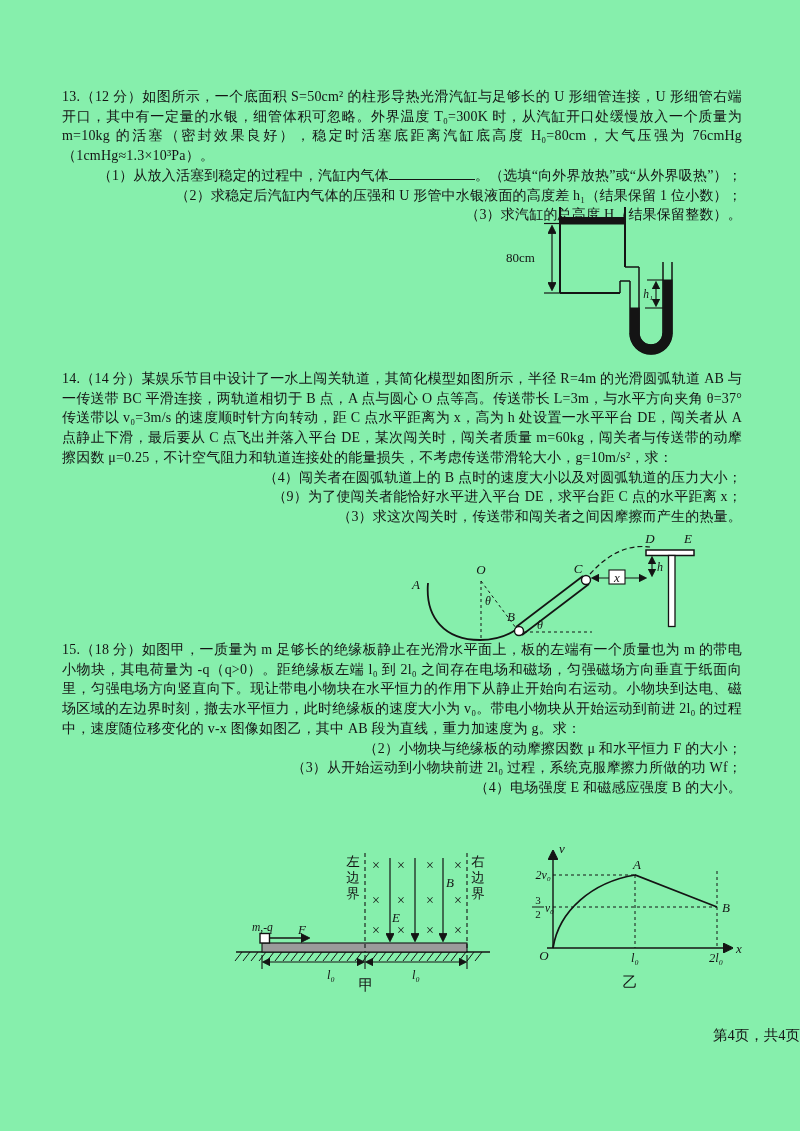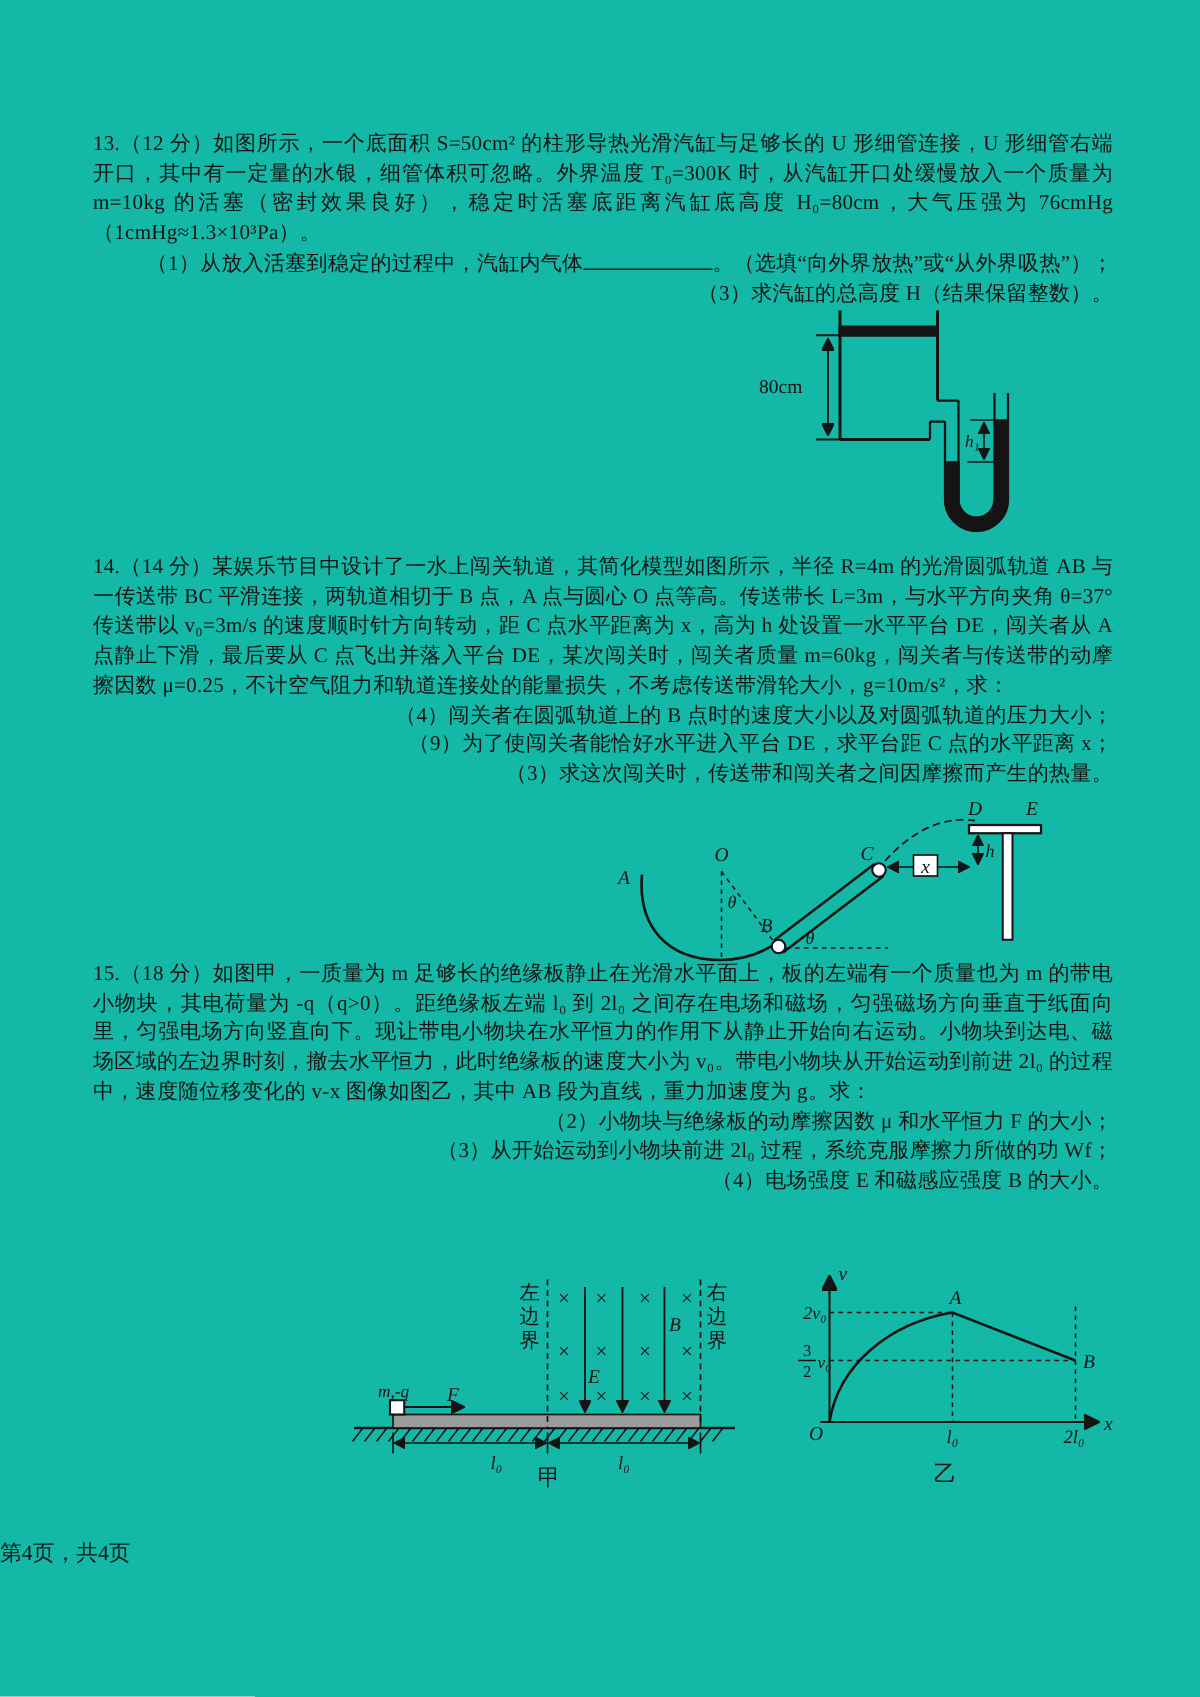--- a/index.html
+++ b/index.html
@@ -1,37 +1,38 @@
 <!DOCTYPE html>
 <html><head>
 <meta charset="utf-8">
 <style>
   html,body{margin:0;padding:0;background:#e8e8e8;}
-  .page{position:relative;width:800px;height:1131px;background:#14b8a6;overflow:hidden;
+  .page{position:relative;width:800px;height:1131px;background:#86efac;overflow:hidden;
         font-family:"Liberation Serif", serif;color:#141414;}
   .prob{position:absolute;left:62px;width:680px;font-size:14px;line-height:19.7px;
         text-align:justify;letter-spacing:0.2px;}
   .part{text-align:right;}
   .blank{display:inline-block;width:86px;height:13px;border-bottom:1.2px solid #141414;
          vertical-align:baseline;}
   .fig{position:absolute;}
-  .footer{position:absolute;left:0;width:800px;top:1026px;text-align:left;
+  .footer{position:absolute;left:0;width:800px;top:1026px;text-align:right;
           font-size:14.5px;color:#141414;}
   svg text{font-family:"Liberation Serif", serif;fill:#141414;}
   svg .it{font-style:italic;}
   svg line, svg path, svg rect, svg circle{stroke:#141414;}
 </style>
 </head>
 <body>
 
 <div class="page">
 
   <div class="prob" style="top:87px;">
     <div>13.（12 分）如图所示，一个底面积 S=50cm² 的柱形导热光滑汽缸与足够长的 U 形细管连接，U 形细管右端开口，其中有一定量的水银，细管体积可忽略。外界温度 T₀=300K 时，从汽缸开口处缓慢放入一个质量为 m=10kg 的活塞（密封效果良好），稳定时活塞底距离汽缸底高度 H₀=80cm，大气压强为 76cmHg（1cmHg≈1.3×10³Pa）。</div>
     <div class="part"><span>（1）从放入活塞到稳定的过程中，汽缸内气体</span><span class="blank"></span><span>。（选填“向外界放热”或“从外界吸热”）；</span></div>
+    <div class="part">（2）求稳定后汽缸内气体的压强和 U 形管中水银液面的高度差 h₁（结果保留 1 位小数）；</div>
     <div class="part">（3）求汽缸的总高度 H（结果保留整数）。</div>
   </div>
 
   <svg class="fig" style="left:495px;top:198px;" width="230" height="175" viewBox="0 0 230 175">
     <defs>
       <marker id="f13e" viewBox="0 0 10 10" refX="8" refY="5" markerWidth="7" markerHeight="7" orient="auto">
           <path d="M0,0 L10,5 L0,10 Z" stroke="none" fill="#141414"></path>
         </marker>
       <marker id="f13s" viewBox="0 0 10 10" refX="2" refY="5" markerWidth="7" markerHeight="7" orient="auto">
           <path d="M10,0 L0,5 L10,10 Z" stroke="none" fill="#141414"></path>

